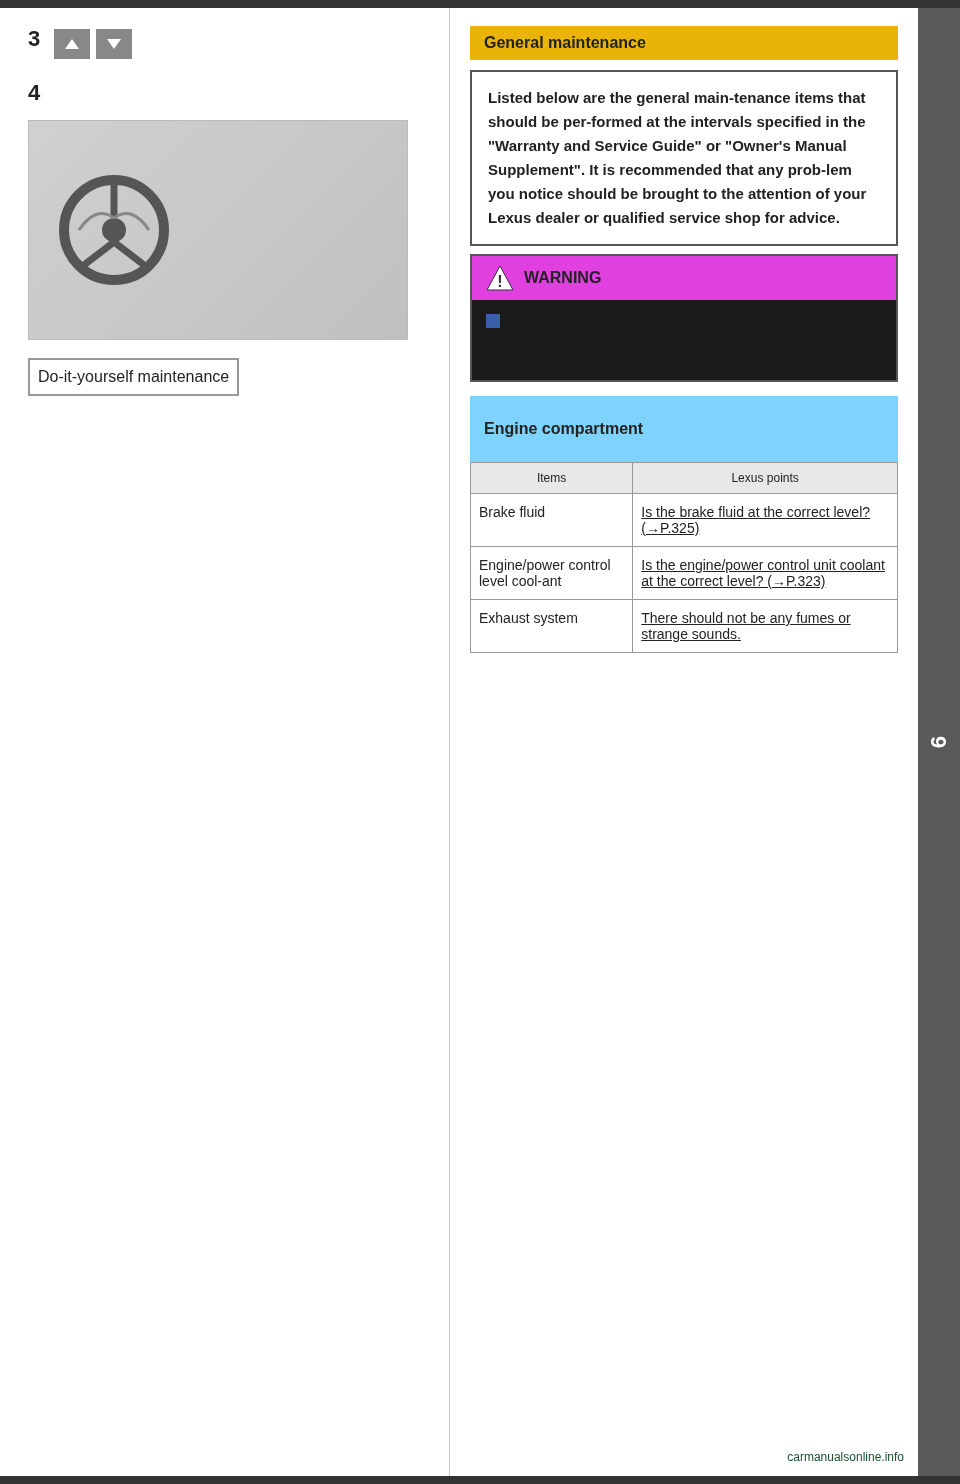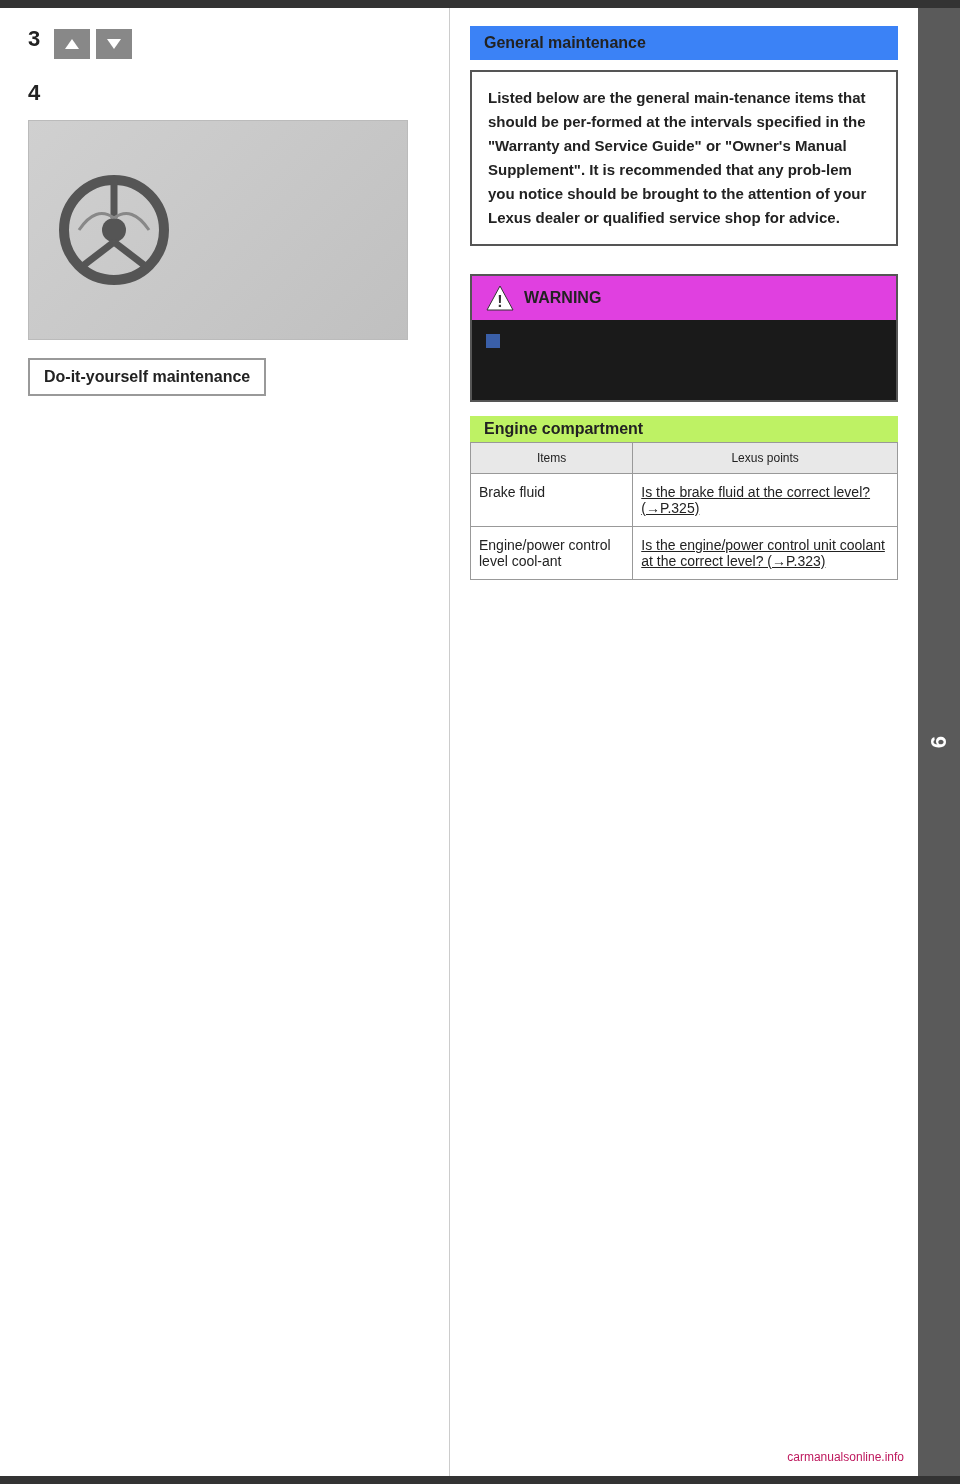--- a/index.html
+++ b/index.html
@@ -140,54 +140,54 @@
       position: absolute;
       left: 30px;
       top: 50%;
       transform: translateY(-50%);
       width: 110px;
       height: 110px;
     }
 
     
     .section-header {
-      background: #3b82f6;
+      background: #eab308;
       padding: 8px 14px;
       font-size: 16px;
       font-weight: bold;
       margin-bottom: 10px;
       display: block;
     }
 
     .section-header-dark {
-      background: #bef264;
-      padding: 4px 14px;
+      background: #7dd3fc;
+      padding: 24px 14px;
       font-size: 16px;
       font-weight: bold;
       margin-bottom: 0;
       display: block;
     }
 
     
     .diy-box {
       border: 2px solid #999;
-      padding: 8px 14px;
+      padding: 8px 8px;
       font-size: 16px;
-      font-weight: bold;
+      font-weight: normal;
       display: inline-block;
       margin-bottom: 6px;
     }
 
     
     .gm-description {
       border: 2px solid #555;
       padding: 14px 16px;
       font-size: 15px;
       line-height: 1.6;
-      margin-bottom: 28px;
+      margin-bottom: 8px;
       font-weight: bold;
     }
 
     
     .warning-box {
       border: 2px solid #555;
       margin-bottom: 14px;
     }
     .warning-header {
       background: #e040e0;
@@ -244,21 +244,21 @@
       width: 62%;
       text-decoration: underline;
     }
 
     
     .watermark {
       position: absolute;
       bottom: 20px;
       right: 56px;
       font-size: 12px;
-      color: #be185d;
+      color: #14532d;
     }
   </style>
 </head>
 <body>
 
 <div class="top-border"></div>
 
 <div class="main-container">
 
   <div class="left-col">
@@ -339,20 +339,24 @@
         </thead>
         <tbody id="table-body">
         <tr>
       <td>Brake fluid</td>
       <td>Is the brake fluid at the correct level? (→P.325)</td>
     </tr>
             <tr>
       <td>Engine/power control level cool-ant</td>
       <td>Is the engine/power control unit coolant at the correct level? (→P.323)</td>
     </tr>
+            <tr>
+      <td>Exhaust system</td>
+      <td>There should not be any fumes or strange sounds.</td>
+    </tr>
           </tbody>
       </table>
     </div>
 
   </div>
 </div>
 
 <div class="right-sidebar">
   <span class="right-sidebar-number">6</span>
 </div>

